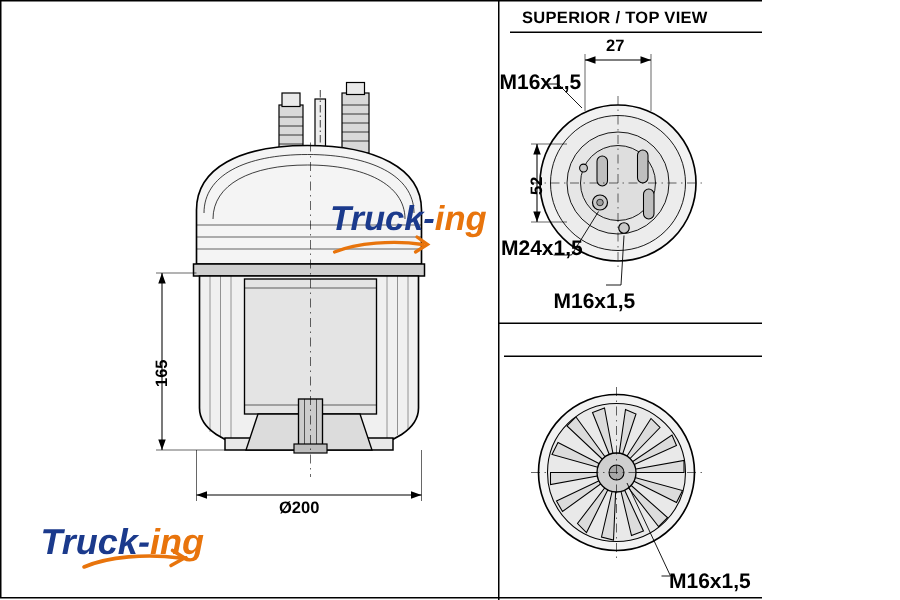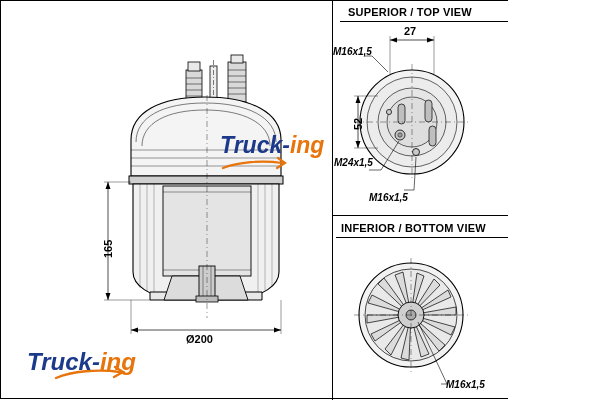--- a/index.html
+++ b/index.html
@@ -65,25 +65,24 @@
     font-weight: bold;
     color: #000;
     white-space: nowrap;
   }
   .dim.vert {
     transform: rotate(-90deg);
     transform-origin: left top;
   }
   .callout {
     position: absolute;
-    font-size: 10px;
+    font-size: 14px;
     font-weight: bold;
     color: #000;
     white-space: nowrap;
-    font-style: italic;
   }
   svg { display: block; }
   .svg-layer {
     position: absolute;
     left: 0; top: 0;
     width: 600px; height: 400px;
     pointer-events: none;
   }
 </style>
 </head>
@@ -91,21 +90,20 @@
 
 <div id="page">
 
   <div class="outer-frame"></div>
   <div class="v-divider"></div>
   <div class="h-divider"></div>
 
   <div class="panel-title" style="left:348px; top:6px;">SUPERIOR / TOP VIEW</div>
   <div class="title-underline" style="left:340px; top:21px; width:212px;"></div>
 
-  <div class="panel-title" style="left:341px; top:222px;">INFERIOR / BOTTOM VIEW</div>
   <div class="title-underline" style="left:336px; top:237px; width:190px;"></div>
 
   <svg class="svg-layer" viewBox="0 0 600 400">
 
     <g>
 
       <g>
 
         <rect x="186" y="70" width="16" height="34" fill="#d9d9d9" stroke="#000" stroke-width="0.8"></rect>
         <rect x="188" y="62" width="12" height="9" fill="#e9e9e9" stroke="#000" stroke-width="0.8"></rect>

